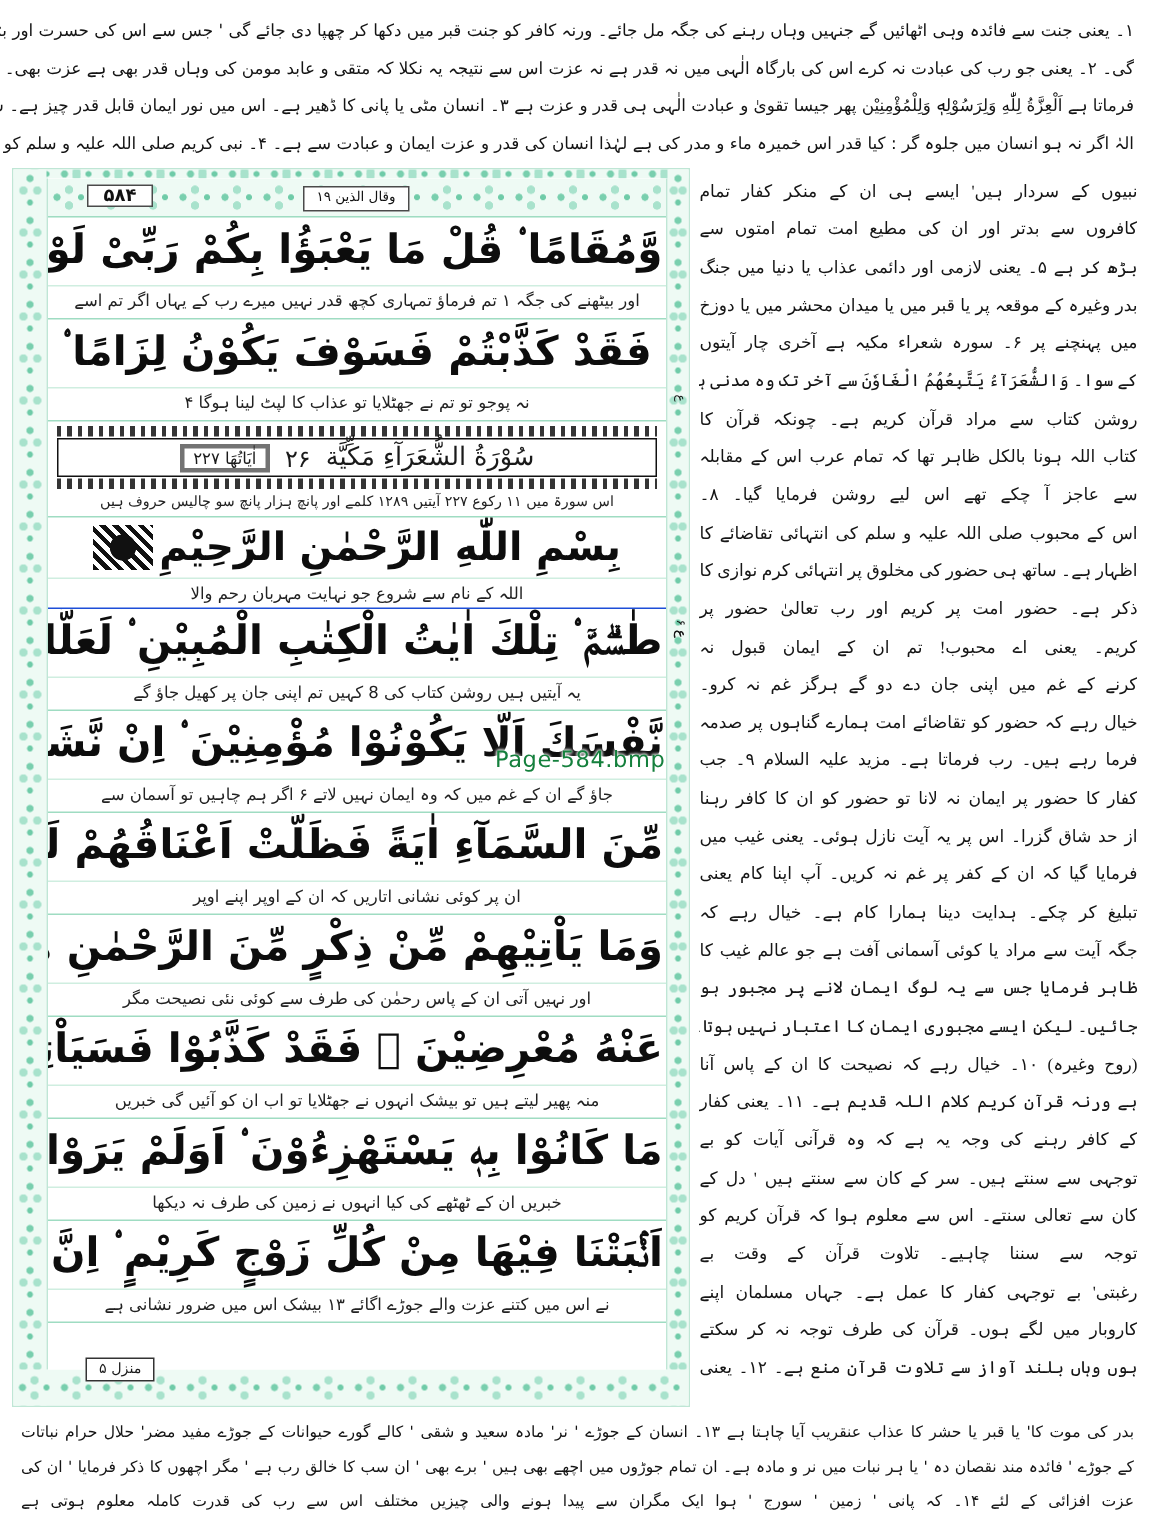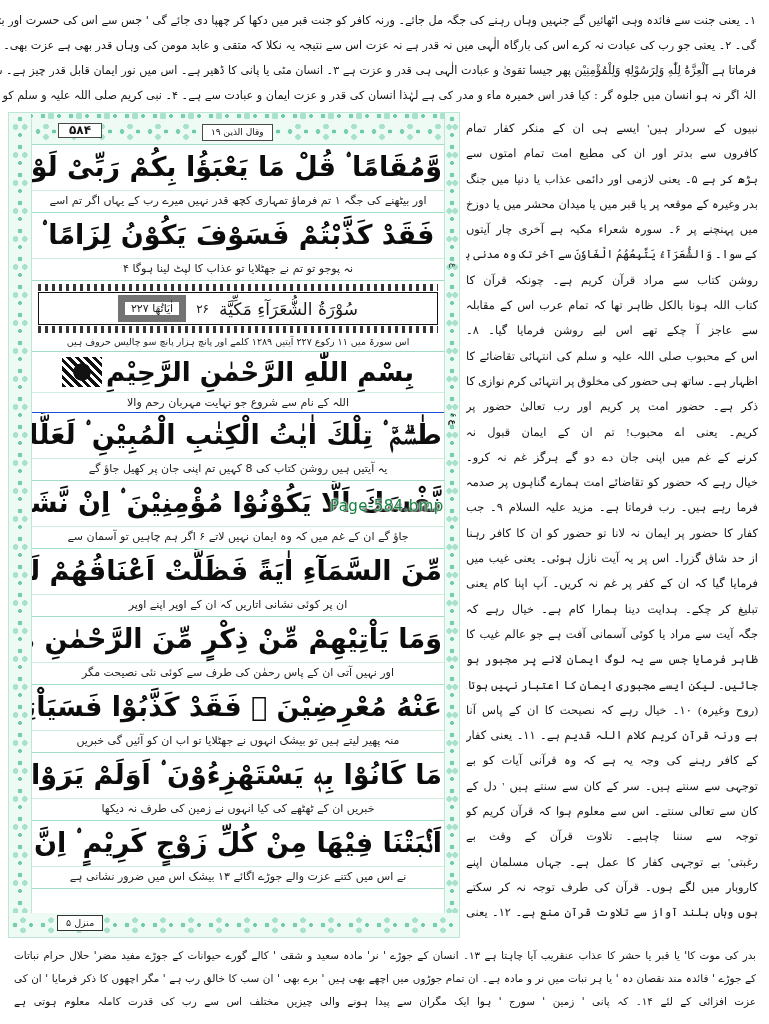--- a/index.html
+++ b/index.html
@@ -115,23 +115,23 @@
     height:7px;
     background-image:repeating-linear-gradient(90deg,#111 0 3px,transparent 3px 7px);
     opacity:.85;
   }
   .surah-box{
     border:1px solid #111;margin:1px 0;
     display:flex;align-items:center;justify-content:center;gap:10px;
     direction:rtl;padding:2px 4px;background:#fff;
   }
   .surah-name{font-size:17px;font-weight:normal;white-space:nowrap;}
-  .surah-num{font-size:12px;white-space:nowrap;}
+  .surah-num{font-size:16px;white-space:nowrap;}
   .surah-ayat{
-    border:7px solid #737373;font-size:11px;padding:0 6px;white-space:nowrap;
+    border:3px solid #737373;font-size:11px;padding:0 6px;white-space:nowrap;
   }
   .surah-meta{
     direction:rtl;text-align:center;font-size:9.5px;line-height:15px;
     white-space:nowrap;color:#222;padding-top:1px;
   }
 
   
   .bism-wrap{border-bottom:1px solid #1d4ed8;}
   .bism-row{
     display:flex;align-items:center;justify-content:center;
@@ -147,21 +147,21 @@
           repeating-linear-gradient(45deg,#000 0 3px,transparent 3px 6px);
     flex:none;
   }
   .bism-text{font-size:26px;font-weight:bold;white-space:nowrap;color:#0d0d0d;}
   .bism-tr{
     direction:rtl;text-align:center;font-size:11px;line-height:19px;color:#222;white-space:nowrap;
   }
 
   
   .manzil{
-    position:absolute;left:48px;bottom:6px;
+    position:absolute;left:48px;bottom:16px;
     border:1px solid #333;background:#fff;
     font-size:9.5px;line-height:14px;padding:0 8px;direction:rtl;white-space:nowrap;
     z-index:4;
   }
   
   .ruku-mark{
     position:absolute;right:1px;top:300px;width:12px;
     font-size:8px;line-height:9px;direction:rtl;text-align:center;
     color:#111;writing-mode:vertical-rl;white-space:nowrap;z-index:4;
   }

